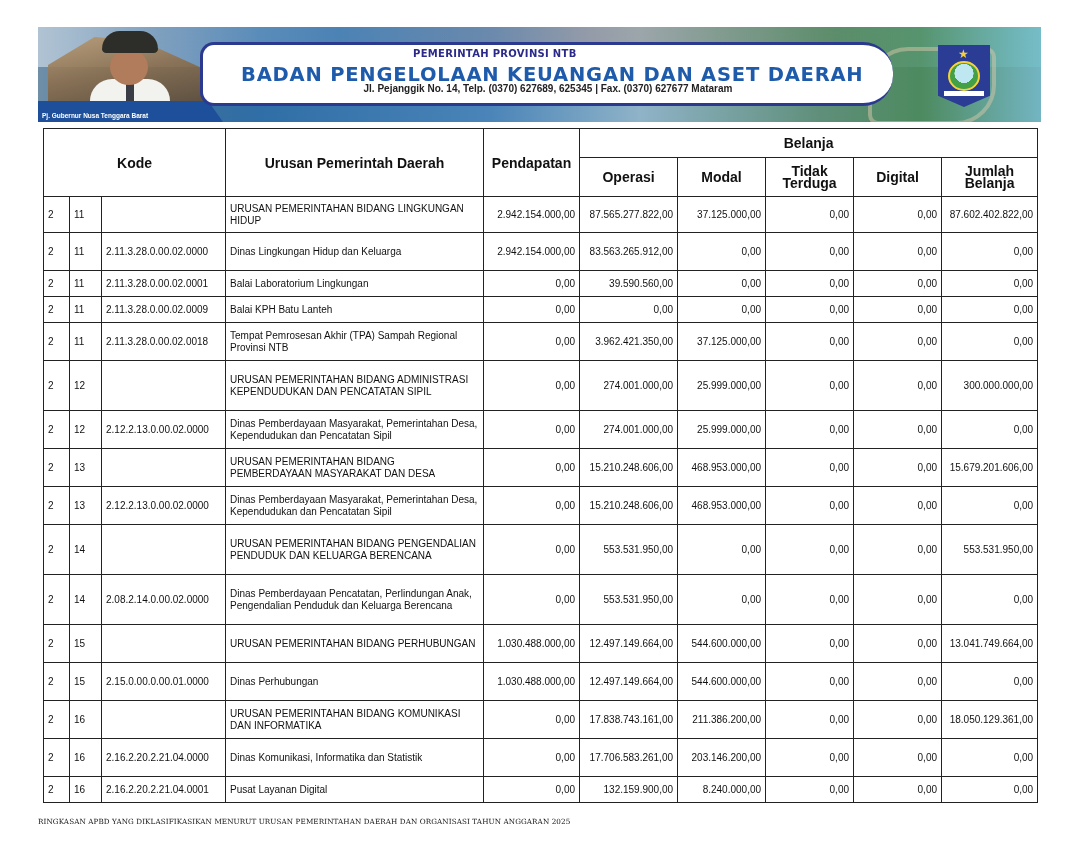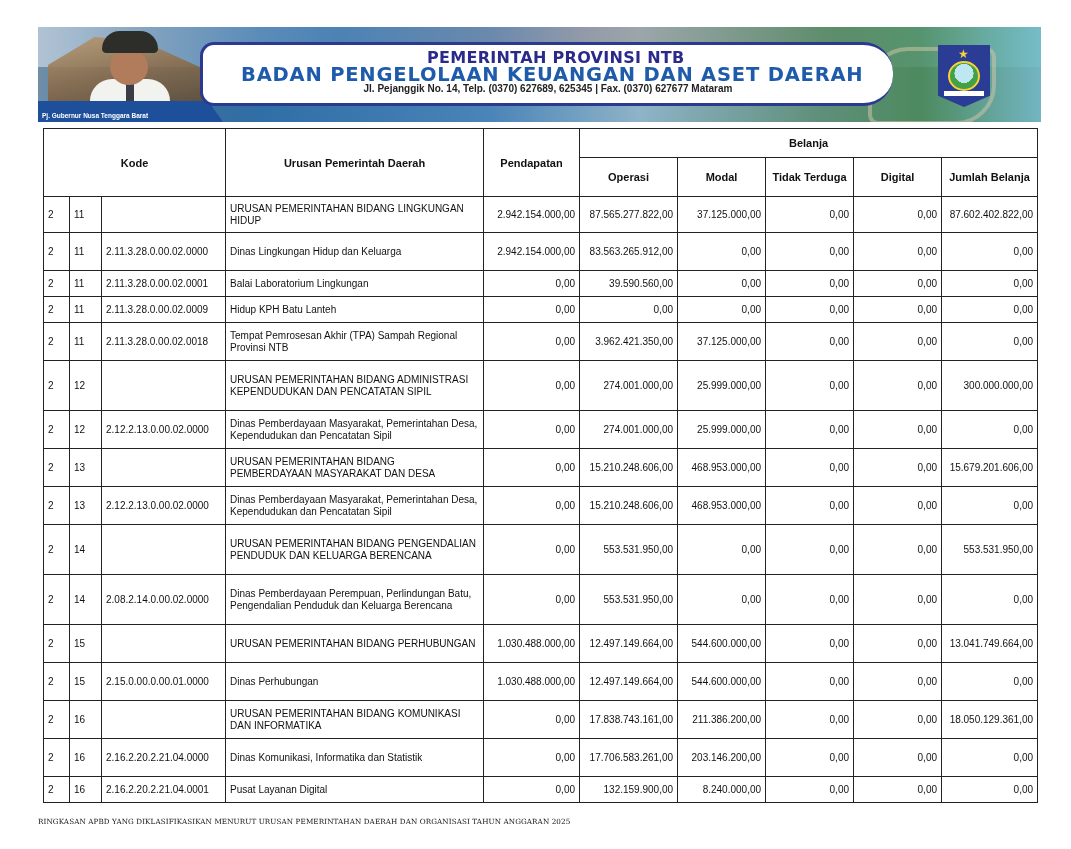--- a/index.html
+++ b/index.html
@@ -16,34 +16,34 @@
   .banner .person { position:absolute; left:50px; top:4px; width:84px; height:86px; }
   .banner .person .cap { position:absolute; left:14px; top:0; width:56px; height:22px; background:#2d2e2a; border-radius: 26px 26px 6px 6px; }
   .banner .person .face { position:absolute; left:22px; top:18px; width:38px; height:36px; background:#b07c5c; border-radius: 50%; }
   .banner .person .body { position:absolute; left:2px; top:48px; width:80px; height:40px; background:#f2f2ef; border-radius: 22px 22px 0 0; }
   .banner .person .tie { position:absolute; left:38px; top:52px; width:8px; height:20px; background:#3a3d45; }
   .banner .namebar { position:absolute; left:0; top:74px; width:185px; height:21px; background:#1d4f9a;
     clip-path: polygon(0 0, 92% 0, 100% 100%, 0 100%); }
   .banner .namebar .n1 { position:absolute; left:4px; top:1px; font-size:8.5px; font-weight:bold; color:#fff; text-decoration: underline; letter-spacing: 0.2px; margin-top: 32px; }
   .banner .namebar .n2 { position:absolute; left:4px; top:11px; font-size:6.5px; font-weight:bold; color:#fff; }
   .banner .titlebox { position:absolute; left:162px; top:15px; width:690px; height:58px; background:#fff; border:3px solid #2b3a8f; border-right:none; border-radius: 14px 30px 30px 14px; }
-  .banner .titlebox .t1 { position:absolute; left:0; right:0; top:3px; text-align:center; padding-left:220px; box-sizing:border-box; font-size:16px; font-weight:900; color:#2b2a8a; letter-spacing:0.3px; font-family:"DejaVu Sans", sans-serif;margin-left:14px; }
+  .banner .titlebox .t1 { position:absolute; left:0; right:0; top:3px; text-align:center; padding-left:220px; box-sizing:border-box; font-size:10px; font-weight:900; color:#2b2a8a; letter-spacing:0.3px; font-family:"DejaVu Sans", sans-serif; }
   .banner .titlebox .t1 { padding-left: 210px; text-align:left; }
   .banner .titlebox .t2 { position:absolute; left:38px; top:18px; font-size:19.5px; font-weight:bold; color:#1f5bab; letter-spacing:0.8px; font-family:"DejaVu Sans", sans-serif; white-space:nowrap; }
   .banner .titlebox .t3 { position:absolute; left:130px; top:40px; width:430px; text-align:center; font-size:10px; font-weight:bold; color:#222; line-height:8.5px; }
   .banner .track { position:absolute; left:830px; top:20px; width:120px; height:70px; border:4px solid #d8c7a8; border-radius: 40px 10px 40px 10px; opacity:0.5; }
   .banner .emblem { position:absolute; left:900px; top:18px; width:52px; height:62px; background:#2a3c93; clip-path: polygon(0 0, 100% 0, 100% 82%, 50% 100%, 0 82%); }
   .banner .emblem .star { position:absolute; left:20px; top:3px; color:#f6d13a; font-size:12px; line-height:12px; }
   .banner .emblem .circle { position:absolute; left:10px; top:16px; width:32px; height:30px; border-radius:50%; background: radial-gradient(circle at 50% 40%, #bfe7f2 0 45%, #43a047 46% 100%); border:2px solid #f6d13a; box-sizing:border-box; }
   .banner .emblem .ribbon { position:absolute; left:6px; top:46px; width:40px; height:5px; background:#fff; }
 
   
   table.apbd { position:absolute; left:43px; top:128px; width:994px; border-collapse: collapse; table-layout: fixed; font-size:10px; }
   table.apbd th, table.apbd td { border: 1px solid #222; padding: 2px 4px; vertical-align: middle; line-height: 12px; }
-  table.apbd th { font-weight: bold; text-align: center; font-size: 11px; }
+  table.apbd th { font-weight: bold; text-align: center; font-size: 14px; }
   table.apbd td.num { text-align: right; word-break: break-all; }
   table.apbd td.c1, table.apbd td.c2 { text-align:left; }
   table.apbd tr.head1 th { height: 24px; }
   table.apbd tr.head2 th { height: 34px; }
   .footer-note { position:absolute; left:38px; top:817px; font-family: "DejaVu Serif", serif; font-size: 7.2px; color:#111; letter-spacing: 0.1px; }
 </style>
 </head>
 <body>
 
 <div class="banner">
@@ -136,21 +136,21 @@
         <td class="num">39.590.560,00</td>
         <td class="num">0,00</td>
         <td class="num">0,00</td>
         <td class="num">0,00</td>
         <td class="num">0,00</td>
       </tr>
       <tr style="height: 26px;">
         <td class="c1">2</td>
         <td class="c2">11</td>
         <td>2.11.3.28.0.00.02.0009</td>
-        <td>Hidup KPH Batu Lanteh</td>
+        <td>Balai KPH Batu Lanteh</td>
         <td class="num">0,00</td>
         <td class="num">0,00</td>
         <td class="num">0,00</td>
         <td class="num">0,00</td>
         <td class="num">0,00</td>
         <td class="num">0,00</td>
       </tr>
       <tr style="height: 38px;">
         <td class="c1">2</td>
         <td class="c2">11</td>
@@ -220,21 +220,21 @@
         <td class="num">553.531.950,00</td>
         <td class="num">0,00</td>
         <td class="num">0,00</td>
         <td class="num">0,00</td>
         <td class="num">553.531.950,00</td>
       </tr>
       <tr style="height: 50px;">
         <td class="c1">2</td>
         <td class="c2">14</td>
         <td>2.08.2.14.0.00.02.0000</td>
-        <td>Dinas Pemberdayaan Perempuan, Perlindungan Batu, Pengendalian Penduduk dan Keluarga Berencana</td>
+        <td>Dinas Pemberdayaan Pencatatan, Perlindungan Anak, Pengendalian Penduduk dan Keluarga Berencana</td>
         <td class="num">0,00</td>
         <td class="num">553.531.950,00</td>
         <td class="num">0,00</td>
         <td class="num">0,00</td>
         <td class="num">0,00</td>
         <td class="num">0,00</td>
       </tr>
       <tr style="height: 38px;">
         <td class="c1">2</td>
         <td class="c2">15</td>

